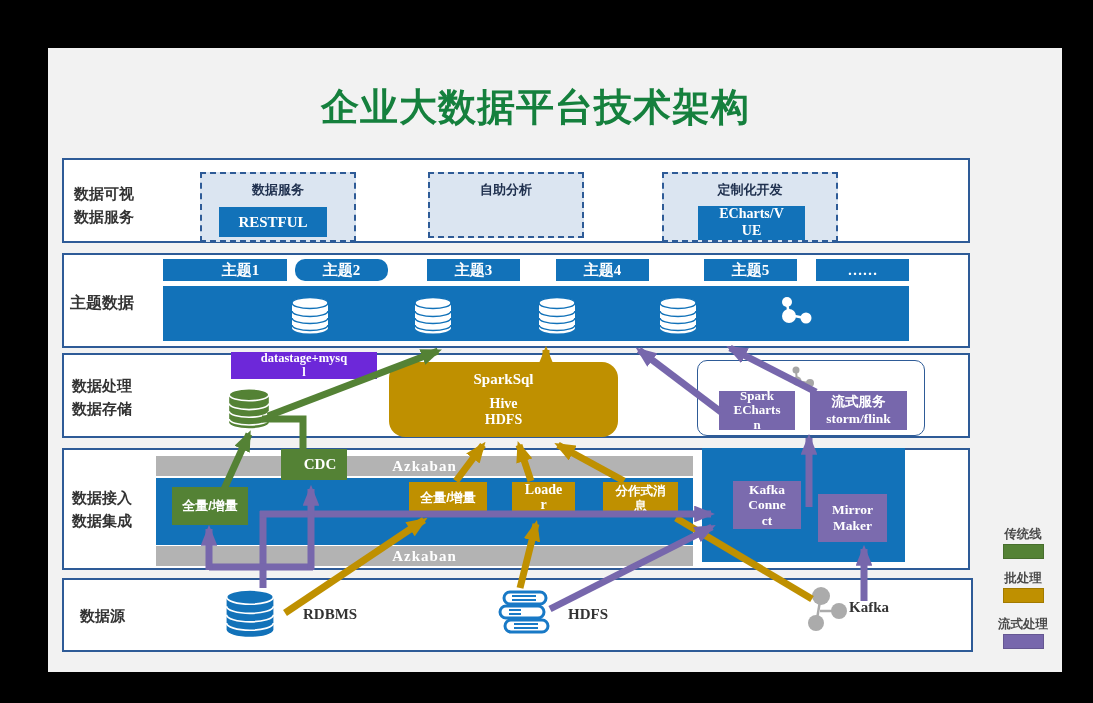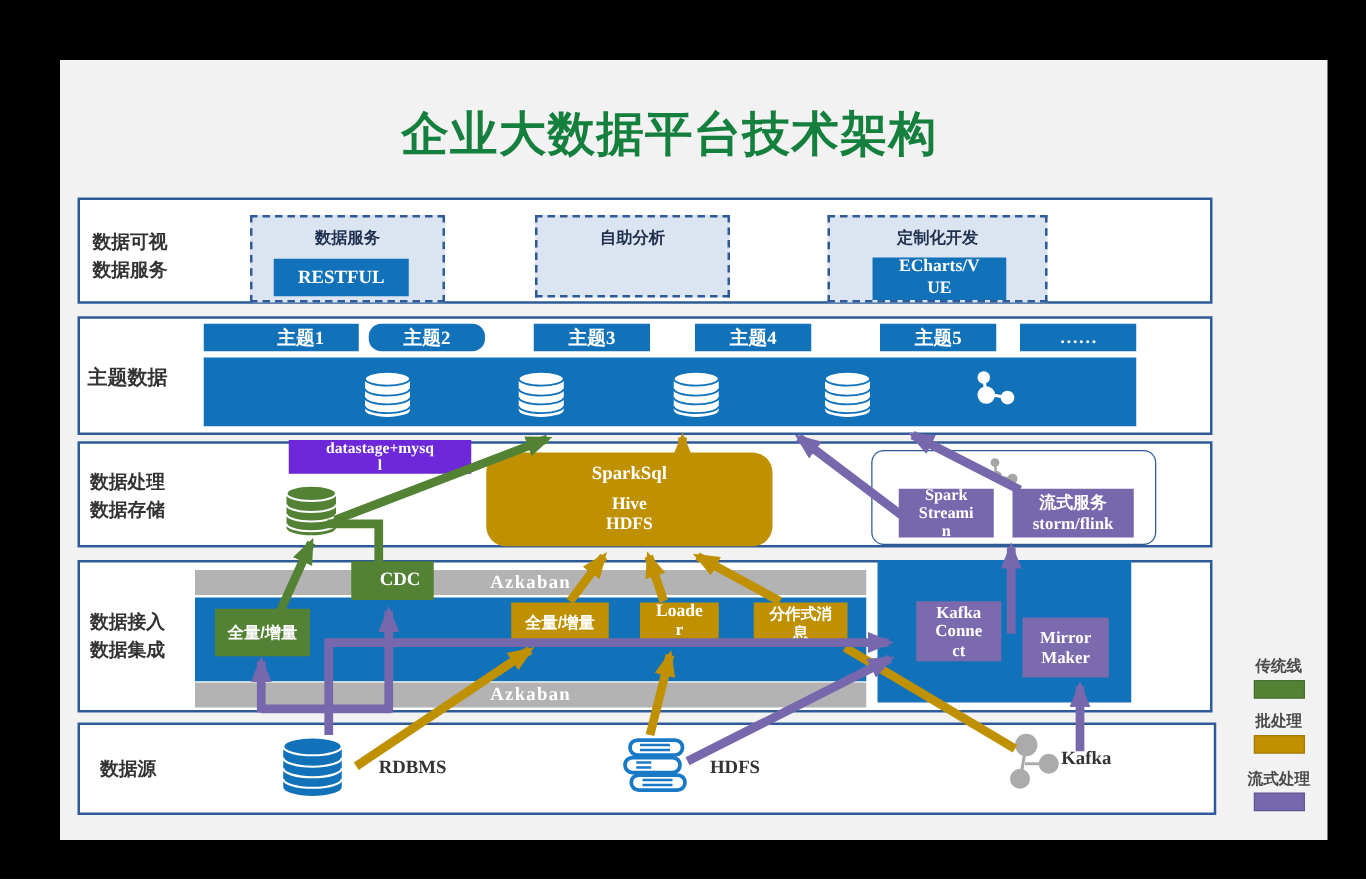--- a/index.html
+++ b/index.html
@@ -116,21 +116,21 @@
   <div class="abs" style="left:697px;top:360px;width:228px;height:76px;background:#fff;border:1.5px solid #2E5B97;border-radius:10px;box-sizing:border-box;"></div>
 
   <svg class="icon" style="left:789px;top:366px;" width="27" height="24" viewBox="0 0 27 24">
     <line x1="7" y1="5" x2="8" y2="15" stroke="#A6A6A6" stroke-width="2"></line>
     <line x1="8" y1="15" x2="20" y2="17" stroke="#A6A6A6" stroke-width="2"></line>
     <circle cx="7" cy="4" r="3.5" fill="#A6A6A6"></circle>
       <circle cx="8" cy="15" r="4.5" fill="#A6A6A6"></circle>
       <circle cx="21" cy="17" r="4" fill="#A6A6A6"></circle>
   </svg>
   <div class="box serif" style="left:719px;top:391px;width:76px;height:39px;background:#7767AC;font-size:13px;line-height:1.1;overflow:hidden;">Spark
-Streami
+ECharts
 n</div>
   <div class="box serif" style="left:810px;top:391px;width:97px;height:39px;background:#7767AC;font-size:13.5px;line-height:1.25;">流式服务
 storm/flink</div>
 
   <div class="layer" style="left:62px;top:448px;width:908px;height:122px;"></div>
   <div class="layer-label" style="left:72px;top:486px;">数据接入
 数据集成</div>
 
   <div class="graybar serif" style="left:156px;top:456px;width:537px;height:20px;">Azkaban</div>
   <div class="abs" style="left:156px;top:478px;width:537px;height:67px;background:#1272B9;"></div>

